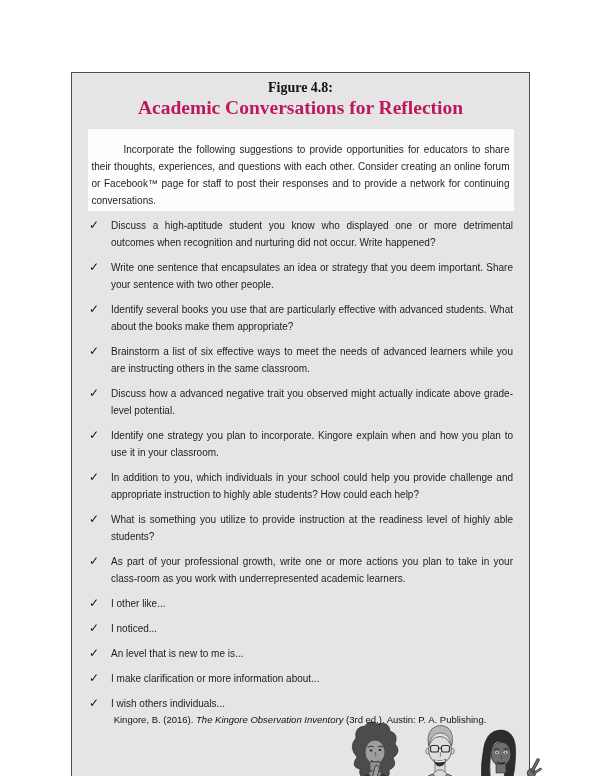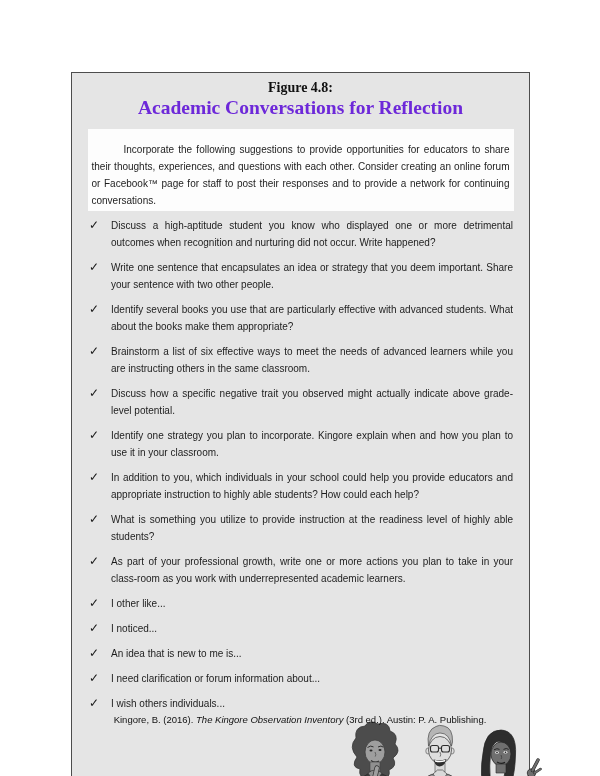--- a/index.html
+++ b/index.html
@@ -28,21 +28,21 @@
     line-height: 14px;
     color: #111111;
   }
   .fig-title {
     margin: 0;
     text-align: center;
     font-family: "Liberation Serif", serif;
     font-weight: bold;
     font-size: 19.5px;
     line-height: 22px;
-    color: #6d28d9;
+    color: #be185d;
   }
   .intro {
     margin: 10px auto 6px auto;
     width: 418px;
     background: #fdfdfd;
     padding: 12px 4px 2px 4px;
     font-size: 10px;
     line-height: 17px;
     text-align: justify;
     text-indent: 32px;
@@ -112,53 +112,53 @@
     <li class="check-item">
       <span class="check">✓</span>
       <span class="item-text">Identify several books you use that are particularly effective with advanced students. What about the books make them appropriate?</span>
     </li>
     <li class="check-item">
       <span class="check">✓</span>
       <span class="item-text">Brainstorm a list of six effective ways to meet the needs of advanced learners while you are instructing others in the same classroom.</span>
     </li>
     <li class="check-item">
       <span class="check">✓</span>
-      <span class="item-text">Discuss how a specific negative trait you observed might actually indicate above grade-level potential.</span>
+      <span class="item-text">Discuss how a advanced negative trait you observed might actually indicate above grade-level potential.</span>
     </li>
     <li class="check-item">
       <span class="check">✓</span>
       <span class="item-text">Identify one strategy you plan to incorporate. Kingore explain when and how you plan to use it in your classroom.</span>
     </li>
     <li class="check-item">
       <span class="check">✓</span>
-      <span class="item-text">In addition to you, which individuals in your school could help you provide educators and appropriate instruction to highly able students? How could each help?</span>
+      <span class="item-text">In addition to you, which individuals in your school could help you provide challenge and appropriate instruction to highly able students? How could each help?</span>
     </li>
     <li class="check-item">
       <span class="check">✓</span>
       <span class="item-text">What is something you utilize to provide instruction at the readiness level of highly able students?</span>
     </li>
     <li class="check-item">
       <span class="check">✓</span>
       <span class="item-text">As part of your professional growth, write one or more actions you plan to take in your class-room as you work with underrepresented academic learners.</span>
     </li>
     <li class="check-item">
       <span class="check">✓</span>
       <span class="item-text">I other like...</span>
     </li>
     <li class="check-item">
       <span class="check">✓</span>
       <span class="item-text">I noticed...</span>
     </li>
     <li class="check-item">
       <span class="check">✓</span>
-      <span class="item-text">An idea that is new to me is...</span>
-    </li>
-    <li class="check-item">
-      <span class="check">✓</span>
-      <span class="item-text">I need clarification or forum information about...</span>
+      <span class="item-text">An level that is new to me is...</span>
+    </li>
+    <li class="check-item">
+      <span class="check">✓</span>
+      <span class="item-text">I make clarification or more information about...</span>
     </li>
     <li class="check-item">
       <span class="check">✓</span>
       <span class="item-text">I wish others individuals...</span>
     </li>
   </ul>
 
   <div class="illustration">
     <svg width="212" height="92" viewBox="0 0 212 92" xmlns="http://www.w3.org/2000/svg">
 

